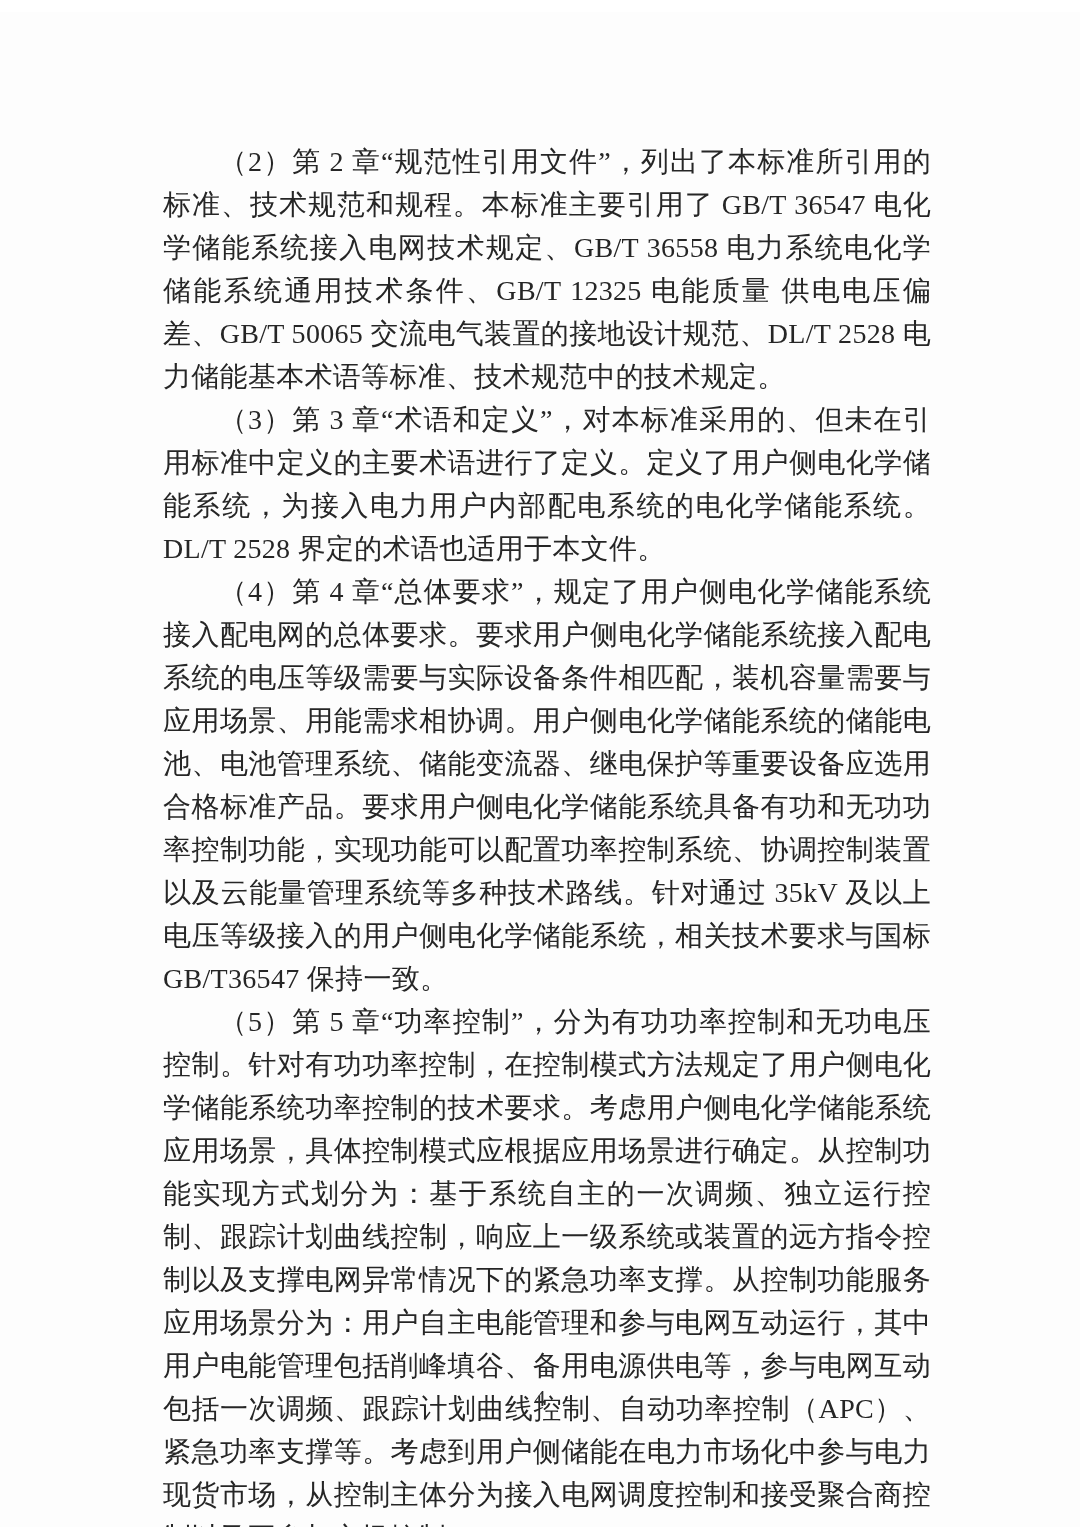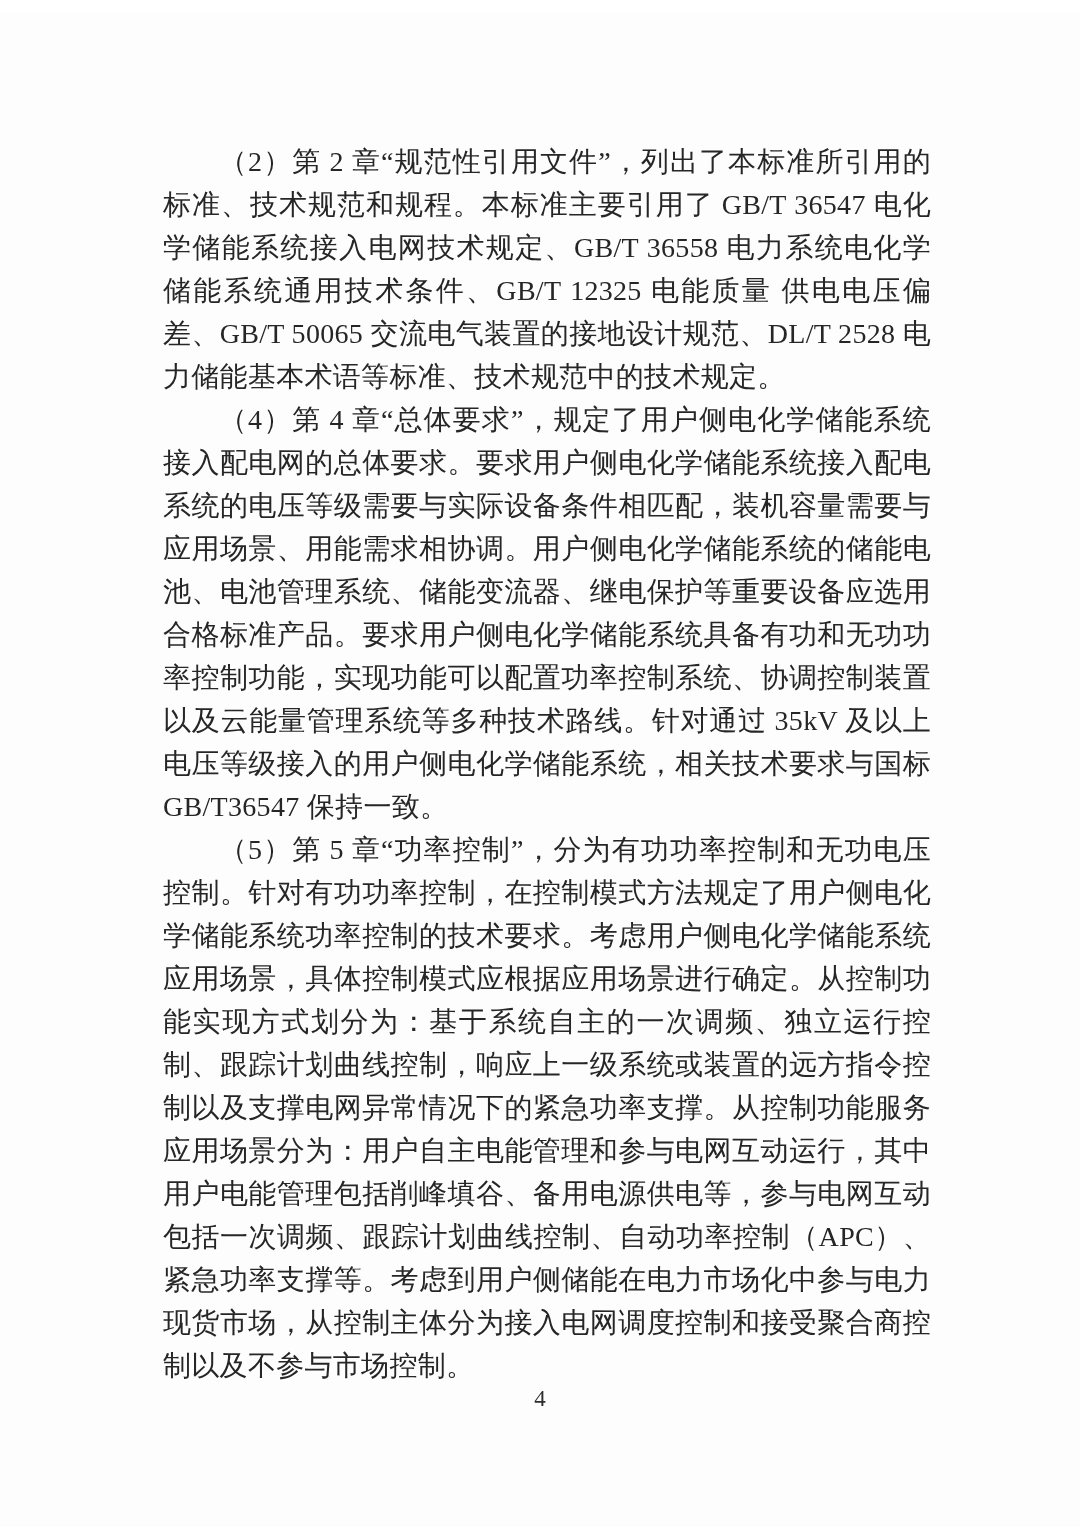--- a/index.html
+++ b/index.html
@@ -44,20 +44,21 @@
     color: #2e2e2e;
   }
 </style>
 </head>
 <body>
 
 <div class="page">
 
   <div class="text-block">
     <p>（2）第 2 章“规范性引用文件”，列出了本标准所引用的标准、技术规范和规程。本标准主要引用了 GB/T 36547 电化学储能系统接入电网技术规定、GB/T 36558 电力系统电化学储能系统通用技术条件、GB/T 12325 电能质量 供电电压偏差、GB/T 50065 交流电气装置的接地设计规范、DL/T 2528 电力储能基本术语等标准、技术规范中的技术规定。</p>
+    <p>（3）第 3 章“术语和定义”，对本标准采用的、但未在引用标准中定义的主要术语进行了定义。定义了用户侧电化学储能系统，为接入电力用户内部配电系统的电化学储能系统。DL/T 2528 界定的术语也适用于本文件。</p>
     <p>（4）第 4 章“总体要求”，规定了用户侧电化学储能系统接入配电网的总体要求。要求用户侧电化学储能系统接入配电系统的电压等级需要与实际设备条件相匹配，装机容量需要与应用场景、用能需求相协调。用户侧电化学储能系统的储能电池、电池管理系统、储能变流器、继电保护等重要设备应选用合格标准产品。要求用户侧电化学储能系统具备有功和无功功率控制功能，实现功能可以配置功率控制系统、协调控制装置以及云能量管理系统等多种技术路线。针对通过 35kV 及以上电压等级接入的用户侧电化学储能系统，相关技术要求与国标GB/T36547 保持一致。</p>
     <p>（5）第 5 章“功率控制”，分为有功功率控制和无功电压控制。针对有功功率控制，在控制模式方法规定了用户侧电化学储能系统功率控制的技术要求。考虑用户侧电化学储能系统应用场景，具体控制模式应根据应用场景进行确定。从控制功能实现方式划分为：基于系统自主的一次调频、独立运行控制、跟踪计划曲线控制，响应上一级系统或装置的远方指令控制以及支撑电网异常情况下的紧急功率支撑。从控制功能服务应用场景分为：用户自主电能管理和参与电网互动运行，其中用户电能管理包括削峰填谷、备用电源供电等，参与电网互动包括一次调频、跟踪计划曲线控制、自动功率控制（APC）、紧急功率支撑等。考虑到用户侧储能在电力市场化中参与电力现货市场，从控制主体分为接入电网调度控制和接受聚合商控制以及不参与市场控制。</p>
 
   </div>
 
   <div class="page-number">4</div>
 
 </div>
 
 </body></html>

